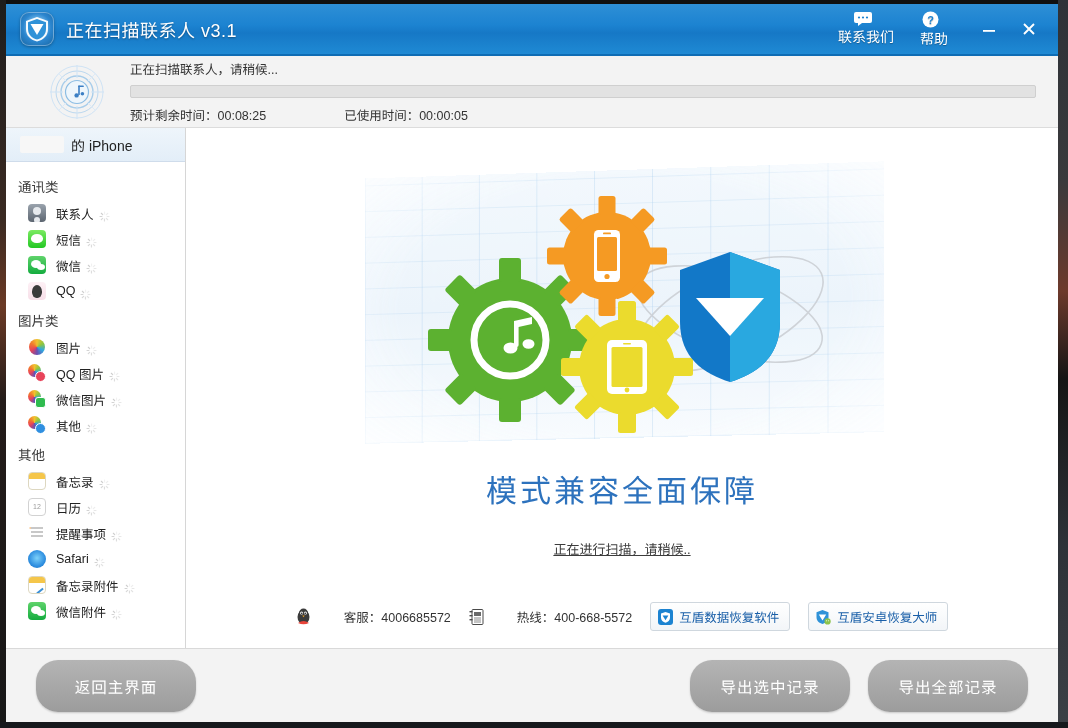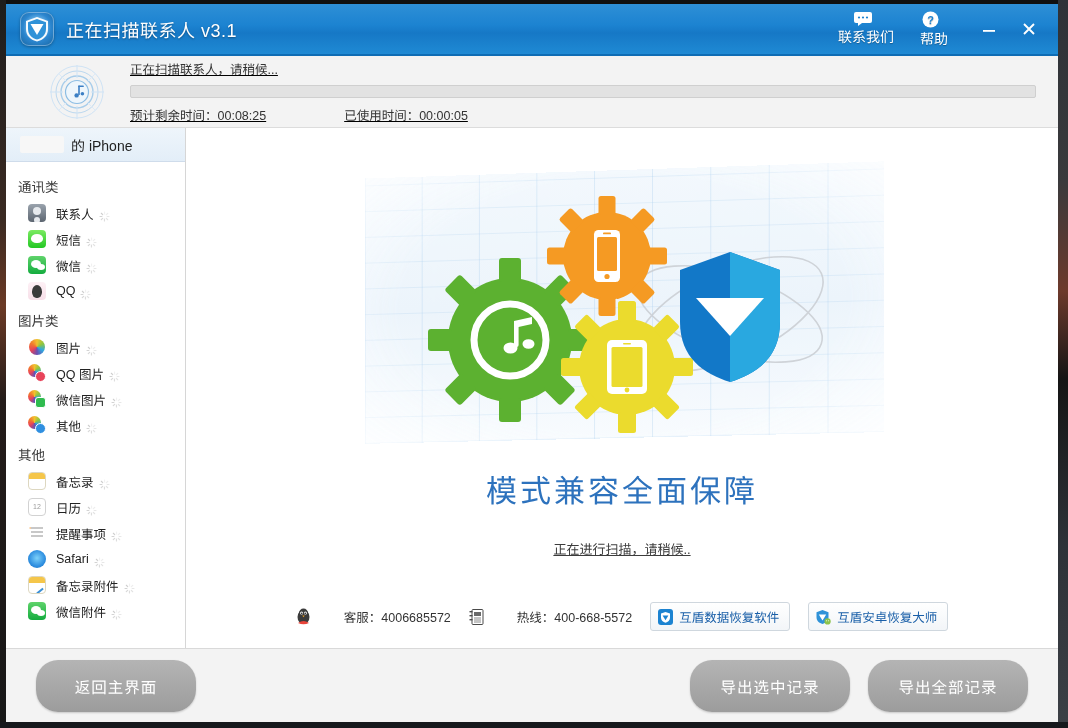--- a/index.html
+++ b/index.html
@@ -95,21 +95,21 @@
     padding-left: 10px;
     box-sizing: border-box;
   }
   .scan-icon {
     width: 58px; height: 58px;
     flex: 0 0 58px;
     margin-left: 32px;
     margin-right: 24px;
     position: relative;
   }
-  .progress-col { flex: 1 1 auto; padding-right: 22px; text-decoration: underline; }
+  .progress-col { flex: 1 1 auto; padding-right: 22px; }
   .scan-status {
     font-size: 12.5px;
     color: #333333;
     margin-bottom: 7px;
   }
   .progress-track {
     height: 13px;
     background: #e2e2e2;
     border: 1px solid #cfcfcf;
     border-radius: 2px;

